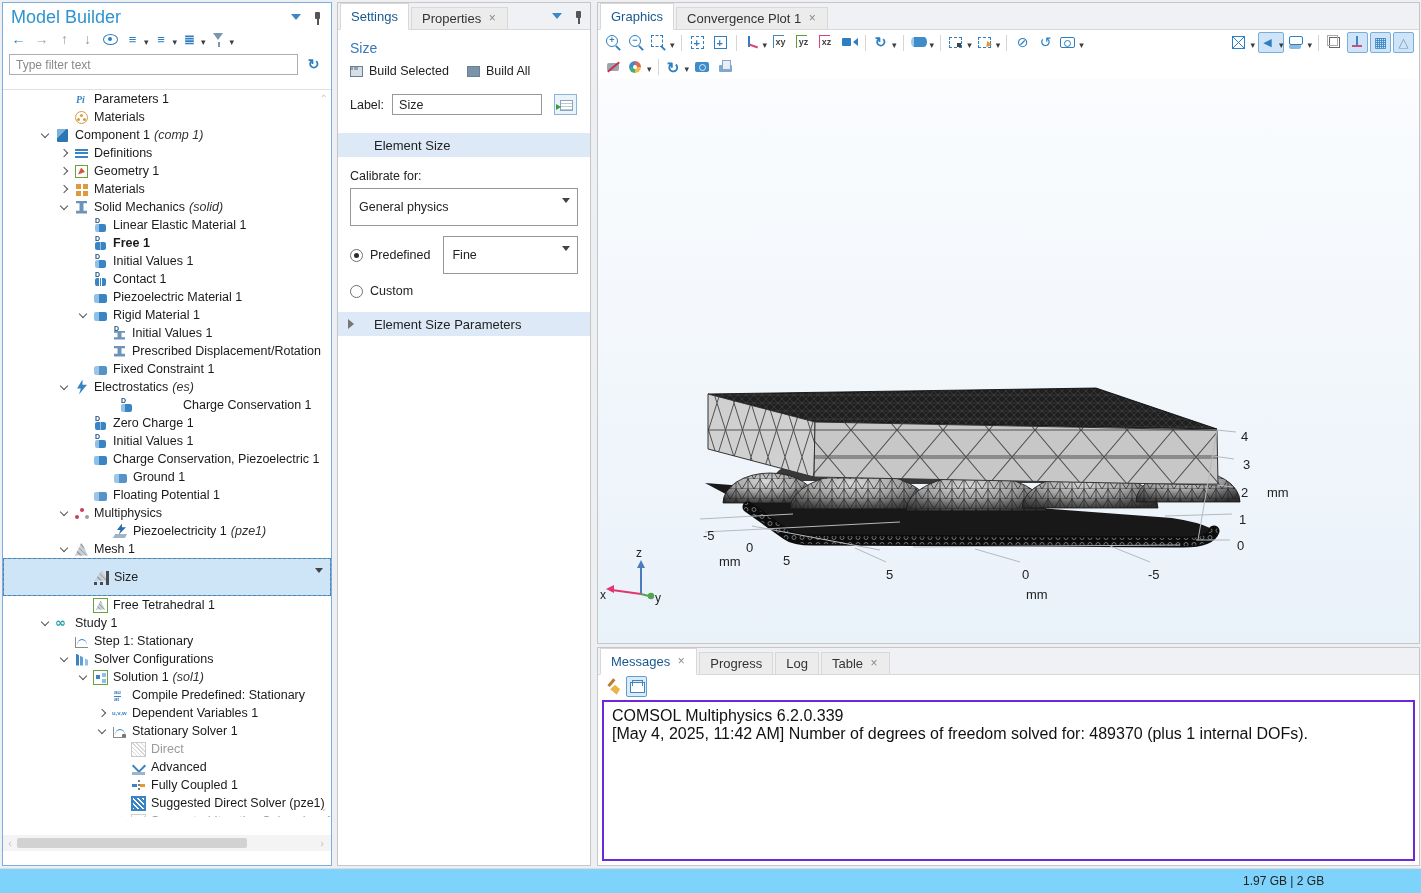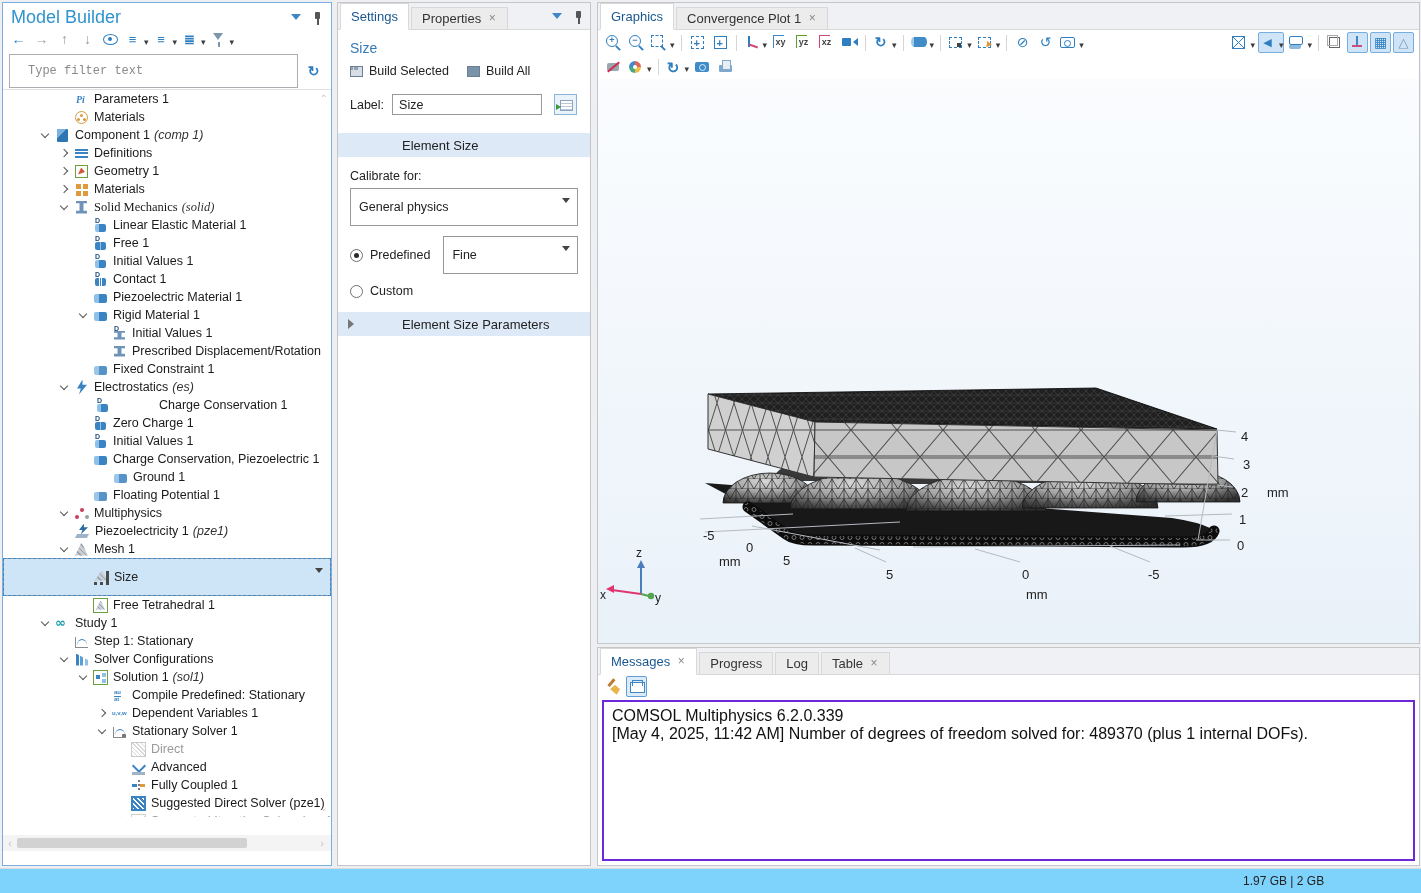--- a/index.html
+++ b/index.html
@@ -85,21 +85,21 @@
   .gi-print::after{content:"";width:7px;height:8px;background:#e8eef4;border:1px solid #7fa8cc;left:5px;top:1px}
   .gi-broom::before{content:"";width:2.5px;height:9px;background:#b87b33;transform:rotate(40deg);left:5px;top:0}
   .gi-broom::after{content:"";width:9px;height:7px;background:#e8b54a;clip-path:polygon(15% 0,85% 0,100% 100%,0 100%);transform:rotate(40deg);left:6px;top:8px}
   .gi-mail::before{content:"";width:13px;height:9px;background:#fff;border:1.3px solid #3e87c4;left:2px;top:4px}
   .gi-mail::after{content:"";width:9px;height:5px;border-left:1.3px solid #3e87c4;border-right:1.3px solid #3e87c4;border-bottom:1.3px solid #3e87c4;transform:rotate(180deg) translateY(2px);left:4px;top:4px}
 
   
   #mb-header{display:flex;align-items:center;padding:4px 8px 0}
   #mb-title{font-size:18px;color:#2f93d0;flex:1}
   #mb-filter-row{display:flex;align-items:center;gap:4px;padding:3px 6px 5px}
-  #mb-filter-row input{flex:1;height:34px;border:1px solid #abadb3;font-size:12px;padding:0 18px;color:#333;font-family:Liberation Mono, monospace}
+  #mb-filter-row input{flex:1;height:21px;border:1px solid #abadb3;font-size:12px;padding:0 6px;color:#333;font-family:Liberation Sans, sans-serif}
   #mb-filter-row input::placeholder{color:#8a8a8a}
   #tree-wrap{position:absolute;top:86px;left:0;right:0;bottom:48px;border-top:1px solid #e0e0e0;overflow:hidden}
   .trow{display:flex;align-items:center;height:18px;font-size:12.5px;color:#1a1a1a;white-space:nowrap;position:relative}
   .trow.sel{background:#cde5f7;outline:1px dashed #3a8ad0;outline-offset:-1px}
   .trow.dim{color:#9a9a9a}
   .trow.dim .ti{opacity:.55}
   .tlabel{overflow:hidden;text-overflow:clip}
   .tnote{font-style:italic;margin-left:4px;color:#333}
   .chev{width:14px;height:14px;flex:none;position:relative;margin-right:2px}
   .chev.down::before{content:"";position:absolute;left:3px;top:3px;width:5px;height:5px;border-right:1.4px solid #555;border-bottom:1.4px solid #555;transform:rotate(45deg)}
@@ -166,21 +166,21 @@
   #settings-title{font-size:14px;color:#3579b8;margin:2px 0 8px}
   .abtn-row{display:flex;gap:18px;margin-bottom:16px}
   .abtn{display:inline-flex;align-items:center;gap:6px;color:#222}
   .si-grid{width:13px;height:11px;flex:none;background:#8fa3b5;box-shadow:inset 0 0 0 1px #6a7f92;background-image:linear-gradient(90deg,transparent 0 3px,#d7dee5 3px 4px,transparent 4px 8px,#d7dee5 8px 9px),linear-gradient(transparent 0 4px,#d7dee5 4px 5px)}
   .si-grid.all{background:#7b93a8}
   .label-row{display:flex;align-items:center;gap:8px;margin-bottom:18px}
   .label-row input{width:150px;height:21px;border:1px solid #999;padding:0 6px;font-size:12.5px;font-family:"Liberation Sans",sans-serif;color:#222}
   .side-btn{width:23px;height:21px;border:1px solid #8cb4d8;background:#eaf2fa;position:relative;margin-left:4px}
   .side-btn::before{content:"";position:absolute;left:5px;top:5px;width:11px;height:9px;background:#fff;border:1px solid #8aa5bd;background-image:repeating-linear-gradient(transparent 0 1.5px,#b9c9d6 1.5px 3px)}
   .side-btn::after{content:"";position:absolute;left:1px;top:9px;border:3.5px solid transparent;border-left:5px solid #3a9a3a}
-  .sec-bar{margin:0 -12px;height:24px;background:#dde9f6;display:flex;align-items:center;padding-left:64px;font-size:13px;color:#222;position:relative}
+  .sec-bar{margin:0 -12px;height:24px;background:#dde9f6;display:flex;align-items:center;padding-left:36px;font-size:13px;color:#222;position:relative}
   .sec-bar .tri{position:absolute;left:10px;top:7px;width:0;height:0;border:5px solid transparent;border-left:6px solid #777}
   .field-label{margin:12px 0 5px}
   .sel{height:38px;border:1px solid #979797;background:#fff;display:flex;align-items:center;padding:0 22px 0 8px;position:relative;font-size:12.5px;color:#222}
   .sel::after{content:"";position:absolute;right:7px;top:9px;border:4px solid transparent;border-top:5px solid #444}
   .radio-row{display:flex;align-items:center;margin-top:10px;gap:7px}
   .radio{width:13px;height:13px;border:1px solid #707070;border-radius:50%;background:#fff;position:relative;flex:none}
   .radio.checked::after{content:"";position:absolute;left:3px;top:3px;width:5px;height:5px;background:#2b2b2b;border-radius:50%}
 
   
   #plot-area{position:absolute;left:0;right:0;top:76px;bottom:0;background:linear-gradient(180deg,#fafcfe 0%,#f4f8fc 40%,#e9f1f9 100%)}
@@ -266,32 +266,32 @@
       <div class="trow" style="padding-left: 55px;">
         <span class="chev right"></span>
         <span class="ti ti-geom"></span>
         <span class="tlabel">Geometry 1</span>
       </div>
       <div class="trow" style="padding-left: 55px;">
         <span class="chev right"></span>
         <span class="ti ti-mats"></span>
         <span class="tlabel">Materials</span>
       </div>
-      <div class="trow" style="padding-left: 55px; font-family: Liberation Serif, serif;">
+      <div class="trow" style="padding-left: 55px;">
         <span class="chev down"></span>
         <span class="ti ti-solid"></span>
         <span class="tlabel">Solid Mechanics</span>
         <span class="tnote">(solid)</span>
       </div>
       <div class="trow" style="padding-left: 74px;">
         <span class="chev "></span>
         <span class="ti ti-dmat"></span>
         <span class="tlabel">Linear Elastic Material 1</span>
       </div>
-      <div class="trow" style="padding-left: 74px;">
+      <div class="trow" style="padding-left: 74px; font-weight: bold;">
         <span class="chev "></span>
         <span class="ti ti-dbnd"></span>
         <span class="tlabel">Free 1</span>
       </div>
       <div class="trow" style="padding-left: 74px;">
         <span class="chev "></span>
         <span class="ti ti-dmat"></span>
         <span class="tlabel">Initial Values 1</span>
       </div>
       <div class="trow" style="padding-left: 74px;">
@@ -323,21 +323,21 @@
         <span class="chev "></span>
         <span class="ti ti-bnd"></span>
         <span class="tlabel">Fixed Constraint 1</span>
       </div>
       <div class="trow" style="padding-left: 55px;">
         <span class="chev down"></span>
         <span class="ti ti-es"></span>
         <span class="tlabel">Electrostatics</span>
         <span class="tnote">(es)</span>
       </div>
-      <div class="trow" style="padding-left: 32px; gap: 44px;">
+      <div class="trow" style="padding-left: 56px; gap: 44px;">
         <span class="chev "></span>
         <span class="ti ti-dmat"></span>
         <span class="tlabel">Charge Conservation 1</span>
       </div>
       <div class="trow" style="padding-left: 74px;">
         <span class="chev "></span>
         <span class="ti ti-dbnd"></span>
         <span class="tlabel">Zero Charge 1</span>
       </div>
       <div class="trow" style="padding-left: 74px;">
@@ -358,21 +358,21 @@
       <div class="trow" style="padding-left: 74px;">
         <span class="chev "></span>
         <span class="ti ti-bnd"></span>
         <span class="tlabel">Floating Potential 1</span>
       </div>
       <div class="trow" style="padding-left: 55px;">
         <span class="chev down"></span>
         <span class="ti ti-mp"></span>
         <span class="tlabel">Multiphysics</span>
       </div>
-      <div class="trow" style="padding-left: 56px;">
+      <div class="trow" style="padding-left: 94px;">
         <span class="chev "></span>
         <span class="ti ti-pze"></span>
         <span class="tlabel">Piezoelectricity 1</span>
         <span class="tnote">(pze1)</span>
       </div>
       <div class="trow" style="padding-left: 55px;">
         <span class="chev down"></span>
         <span class="ti ti-mesh"></span>
         <span class="tlabel">Mesh 1</span>
       </div>

